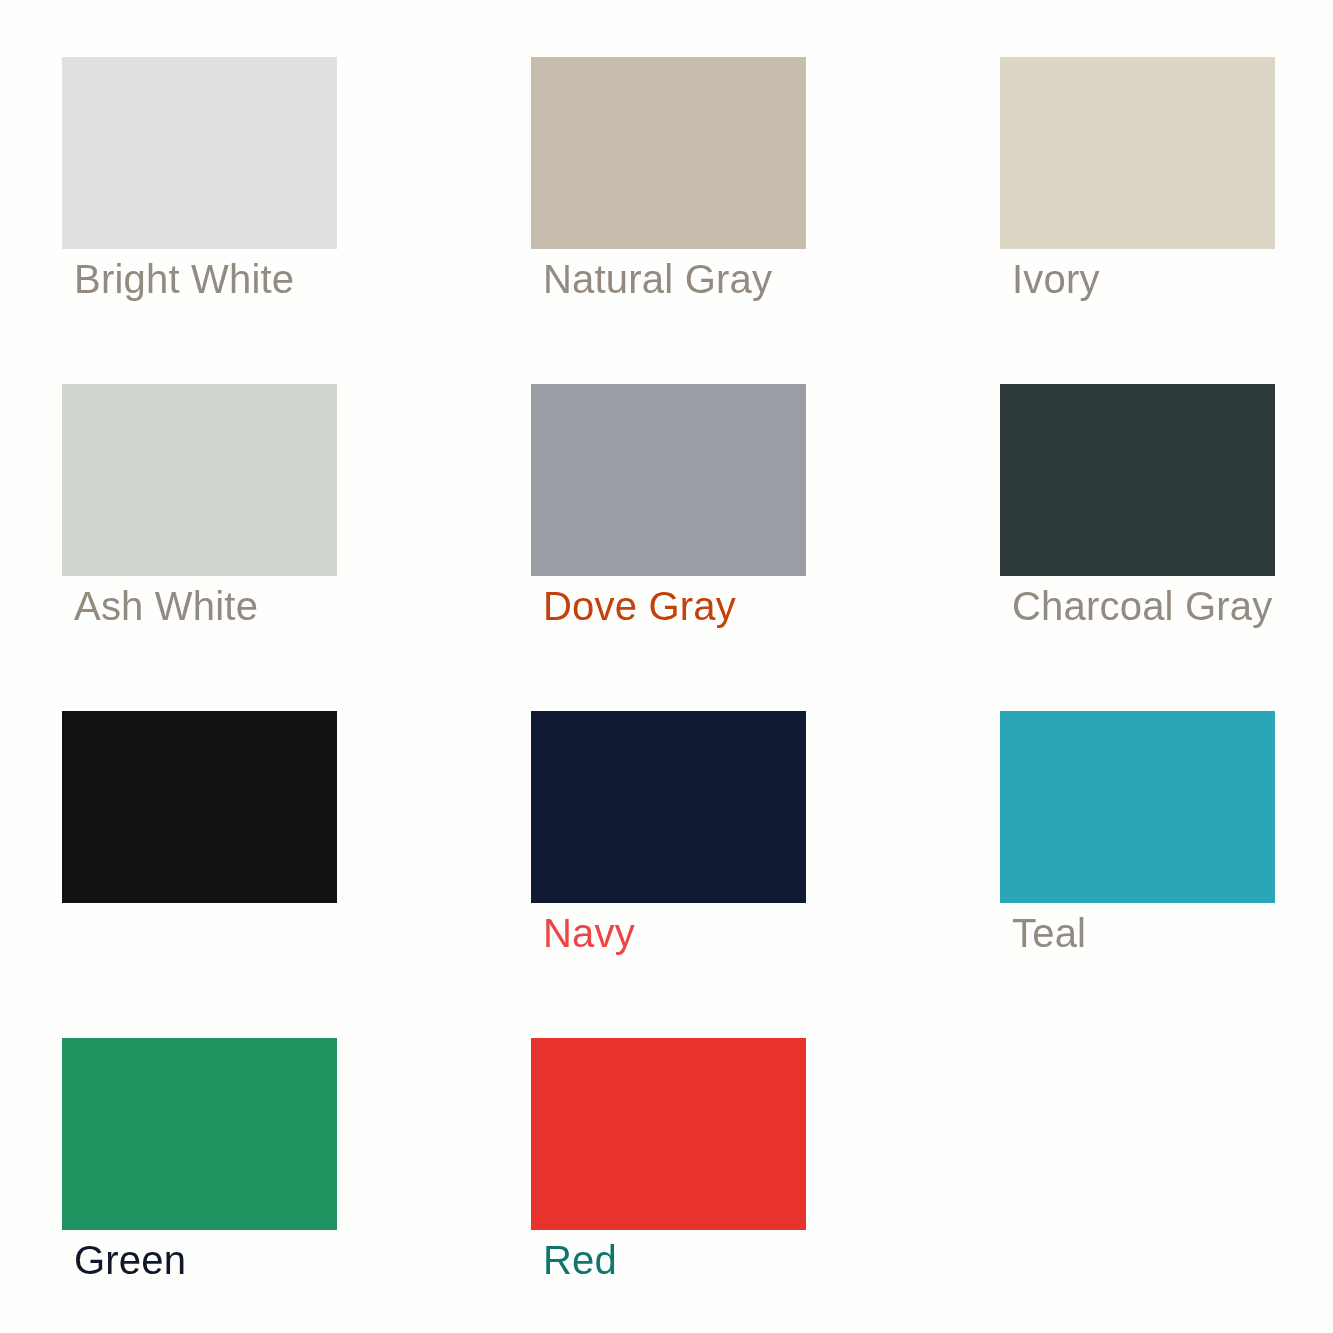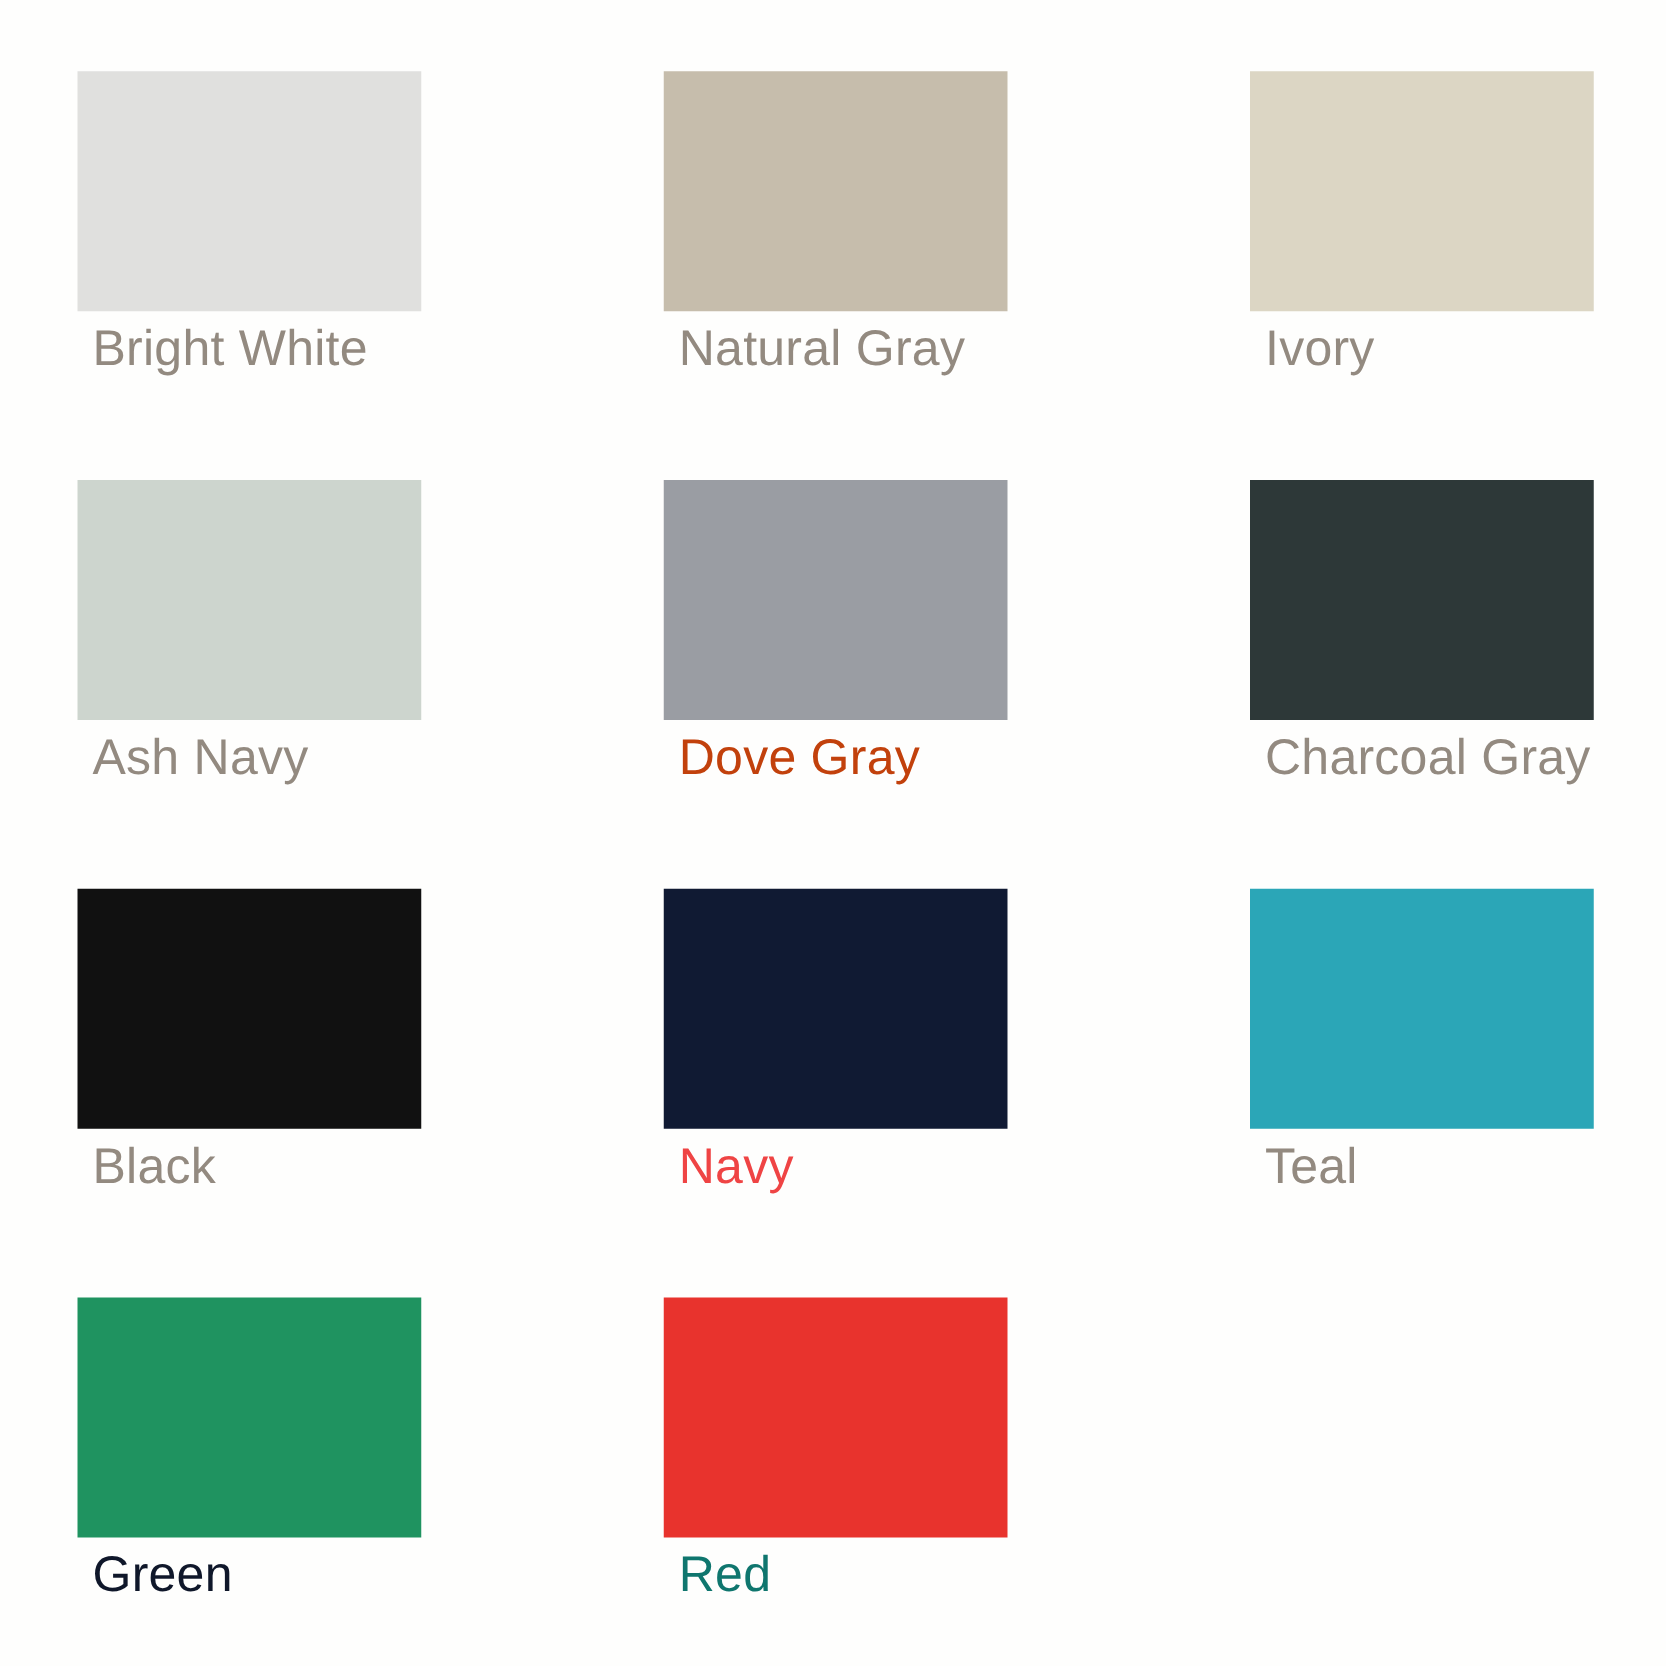--- a/index.html
+++ b/index.html
@@ -73,33 +73,32 @@
       <div class="swatch-cell">
         <div class="swatch-chip" style="background-color: rgb(198, 189, 172);"></div>
         <div class="swatch-label" style="color: rgb(147, 138, 128);">Natural Gray</div>
       </div>
       <div class="swatch-cell">
         <div class="swatch-chip" style="background-color: rgb(220, 214, 196);"></div>
         <div class="swatch-label" style="color: rgb(147, 138, 128);">Ivory</div>
       </div>
       <div class="swatch-cell">
         <div class="swatch-chip" style="background-color: rgb(205, 213, 206);"></div>
-        <div class="swatch-label" style="color: rgb(147, 138, 128);">Ash Navy</div>
+        <div class="swatch-label" style="color: rgb(147, 138, 128);">Ash White</div>
       </div>
       <div class="swatch-cell">
         <div class="swatch-chip" style="background-color: rgb(154, 157, 163);"></div>
         <div class="swatch-label" style="color: #c2410c;">Dove Gray</div>
       </div>
       <div class="swatch-cell">
         <div class="swatch-chip" style="background-color: rgb(45, 56, 56);"></div>
         <div class="swatch-label" style="color: rgb(147, 138, 128);">Charcoal Gray</div>
       </div>
       <div class="swatch-cell">
         <div class="swatch-chip" style="background-color: rgb(17, 17, 17);"></div>
-        <div class="swatch-label" style="color: rgb(147, 138, 128);">Black</div>
       </div>
       <div class="swatch-cell">
         <div class="swatch-chip" style="background-color: rgb(16, 26, 51);"></div>
         <div class="swatch-label" style="color: #ef4444;">Navy</div>
       </div>
       <div class="swatch-cell">
         <div class="swatch-chip" style="background-color: rgb(43, 166, 183);"></div>
         <div class="swatch-label" style="color: rgb(147, 138, 128);">Teal</div>
       </div>
       <div class="swatch-cell">

